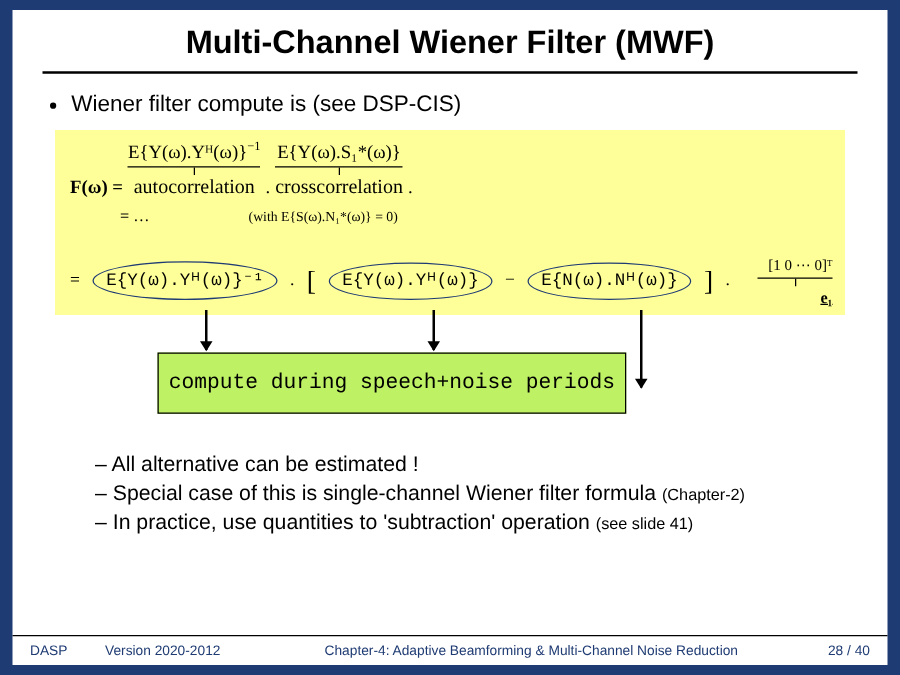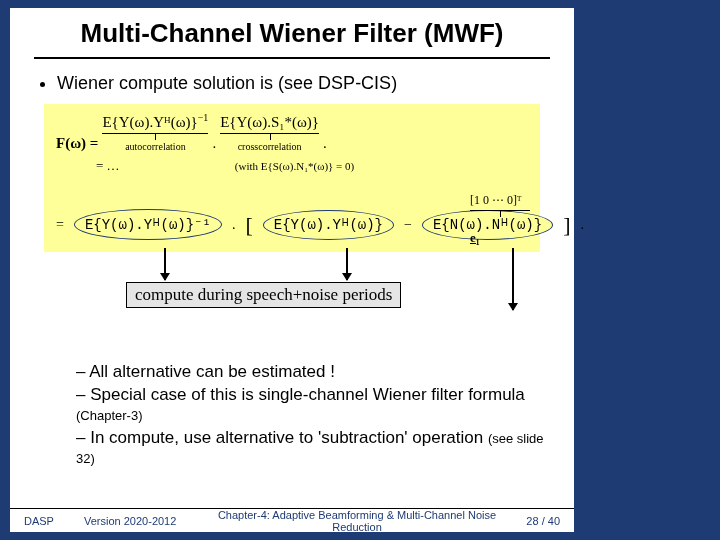--- a/index.html
+++ b/index.html
@@ -8,21 +8,21 @@
     height: 540px;
     background: #1f3b73;
     font-family: Arial, Helvetica, sans-serif;
     overflow: hidden;
     position: relative;
   }
   .slide {
     position: absolute;
     left: 10px;
     top: 8px;
-    width: 564px;
+    width: 700px;
     height: 524px;
     background: #fff;
   }
   .title {
     text-align: center;
     font-size: 26px;
     font-weight: bold;
     color: #000;
     padding: 10px 0 8px;
   }
@@ -68,21 +68,21 @@
     margin-top: 2px;
     height: 6px;
     position: relative;
   }
   .underbrace::after {
     content: "";
     position: absolute;
     left: 50%; top: 0;
     width: 1px; height: 6px; background: #000;
   }
-  .brace-label { font-size: 10px; margin-top: 2px; }
+  .brace-label { font-size: 16px; margin-top: 2px; }
   .sup { font-size: 10px; vertical-align: super; }
   .row-mid {
     margin: 6px 0 0 40px;
     font-size: 13px;
   }
   .row2 {
     position: absolute;
     left: 12px; bottom: 12px;
     display: flex; align-items: center; gap: 10px;
     font-size: 14px;
@@ -93,48 +93,48 @@
     padding: 6px 10px;
     white-space: nowrap;
     font-family: Liberation Mono, monospace;
     background: #ffff9a;
   }
   .evec {
     position: absolute;
     right: 10px; bottom: 6px;
     font-family: "Times New Roman", serif;
     font-size: 12px;
-    text-align: left;
+    text-align: right;
   }
   .evec .row { white-space: nowrap; }
-  .evec .e1 { font-weight: bold; font-size: 13px; margin-top: 14px; text-decoration: underline; }
+  .evec .e1 { font-weight: bold; font-size: 13px; margin-top: 2px; text-decoration: underline; }
   .arrows {
     position: relative;
     height: 36px;
   }
   .arrow {
     position: absolute;
     width: 2px;
     background: #000;
   }
   .arrow::after {
     content: "";
     position: absolute;
     left: -4px; bottom: -1px;
     border-left: 5px solid transparent;
     border-right: 5px solid transparent;
     border-top: 8px solid #000;
   }
   .tag {
     position: absolute;
-    background: #e5e5e5;
+    background: #bef264;
     border: 1px solid #000;
-    font-family: Liberation Serif, serif;
+    font-family: Liberation Mono, monospace;
     font-size: 17px;
-    padding: 2px 8px;
+    padding: 14px 8px;
     white-space: nowrap;
   }
   .sub-bullets {
     margin-top: 74px;
     padding-left: 42px;
     font-size: 17px;
   }
   .sub-bullets .sb { margin-bottom: 3px; }
   .small { font-size: 13px; }
   .footer {
@@ -158,21 +158,21 @@
 
 <div class="slide">
 
   <div class="title">Multi-Channel Wiener Filter (MWF)</div>
   <div class="hr"></div>
 
   <div class="content">
 
     <div class="bullet">
       <span class="dot"></span>
-      <span>Wiener compute solution is (see DSP-CIS)</span>
+      <span>Wiener filter compute is (see DSP-CIS)</span>
     </div>
 
     <div class="formula-box">
       <div class="row1">
         <span class="fw">F(ω) =</span>
         <span class="brace-group">
           <span class="brace-expr">
             <span>E{Y(ω).Yᴴ(ω)}</span><span class="sup">−1</span>
           </span>
           <div class="underbrace"></div>
@@ -182,21 +182,21 @@
         <span class="brace-group">
           <span class="brace-expr">E{Y(ω).S₁*(ω)}</span>
           <div class="underbrace"></div>
           <div class="brace-label">crosscorrelation</div>
         </span>
         <span>.</span>
       </div>
 
       <div class="row-mid">
         <span>= …</span>
-        <span style="margin-left:112px;font-size:11px">(with E{S(ω).N₁*(ω)} = 0)</span>
+        <span style="margin-left:76px;font-size:11px">(with E{S(ω).N₁*(ω)} = 0)</span>
       </div>
 
       <div class="row2">
         <span>=</span>
         <span class="ellipse">E{Y(ω).Yᴴ(ω)}⁻¹</span>
         <span>.</span>
         <span style="font-size:22px">[</span>
         <span class="ellipse">E{Y(ω).Yᴴ(ω)}</span>
         <span>−</span>
         <span class="ellipse">E{N(ω).Nᴴ(ω)}</span>
@@ -213,22 +213,22 @@
 
     <div class="arrows">
       <div class="arrow" style="left:130px;top:-4px;height:32px"></div>
       <div class="arrow" style="left:312px;top:-4px;height:32px"></div>
       <div class="arrow" style="left:478px;top:-4px;height:62px"></div>
       <div class="tag" style="left:92px;top:30px">compute during speech+noise periods</div>
     </div>
 
     <div class="sub-bullets">
       <div class="sb">– <span>All alternative can be estimated !</span></div>
-      <div class="sb">– <span>Special case of this is single-channel Wiener filter formula </span><span class="small">(Chapter-3)</span></div>
-      <div class="sb">– <span>In compute, use alternative to 'subtraction' operation </span><span class="small">(see slide 32)</span></div>
+      <div class="sb">– <span>Special case of this is single-channel Wiener filter formula </span><span class="small">(Chapter-2)</span></div>
+      <div class="sb">– <span>In practice, use quantities to 'subtraction' operation </span><span class="small">(see slide 41)</span></div>
     </div>
 
   </div>
 
   <div class="footer">
     <span class="f1">DASP</span>
     <span class="f2">Version 2020-2012</span>
     <span class="f3">Chapter-4: Adaptive Beamforming &amp; Multi-Channel Noise Reduction</span>
     <span class="f4">28 / 40</span>
   </div>

